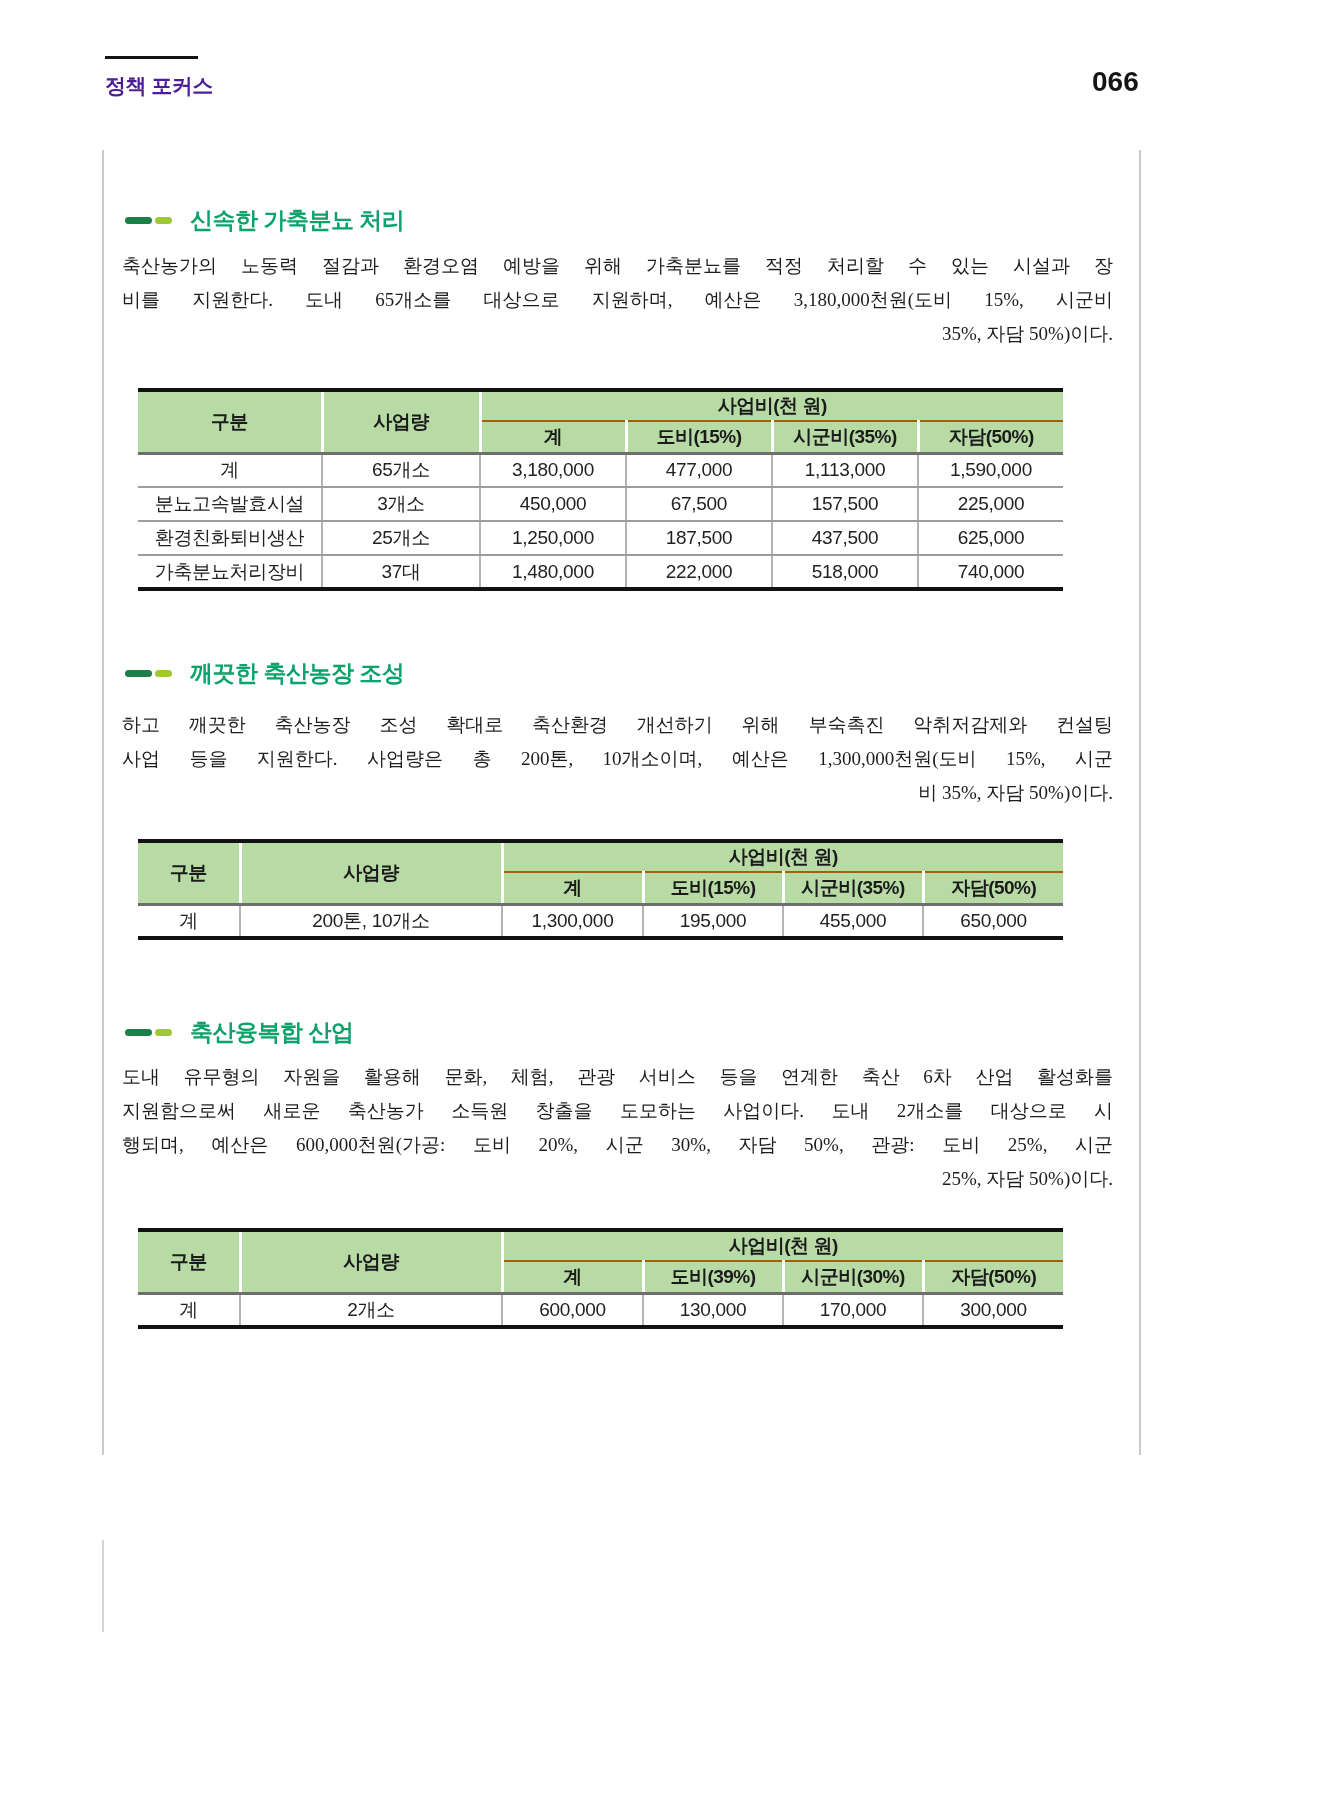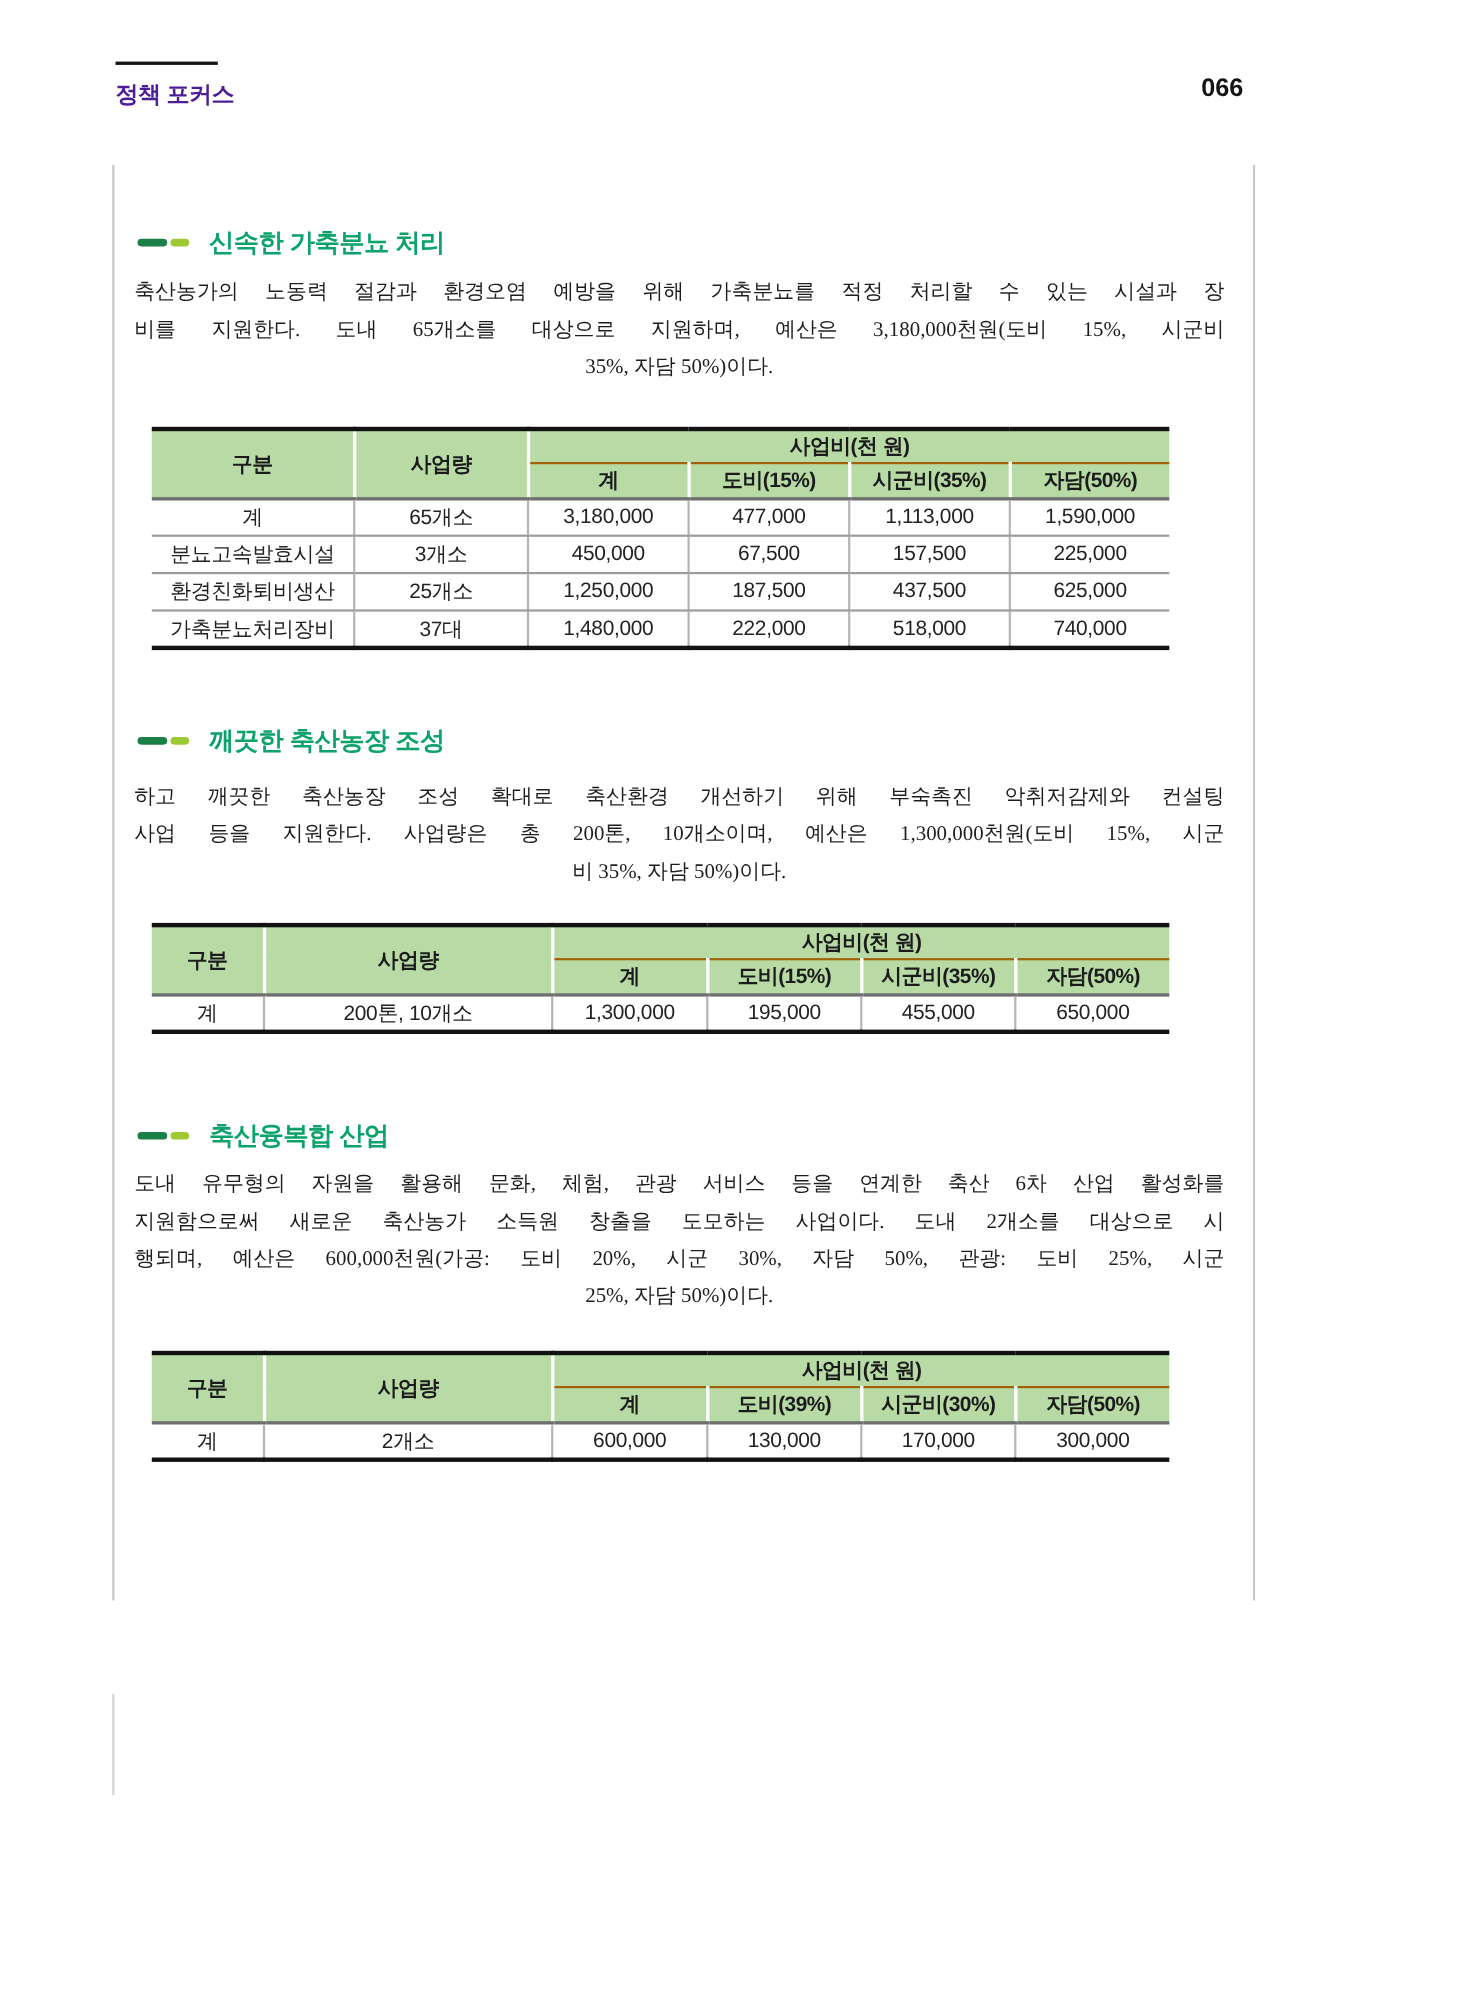--- a/index.html
+++ b/index.html
@@ -7,21 +7,21 @@
     width:1331px;height:1820px;
     background:#ffffff;
     position:relative;
     font-family:"Liberation Sans","DejaVu Sans",sans-serif;
     color:#1c1c1c;
     overflow:hidden;
   }
   
   .masthead-line{position:absolute;left:105px;top:56px;width:93px;height:3px;background:#141414;}
   .masthead-label{position:absolute;left:105px;top:72px;font-size:21px;font-weight:bold;color:#4c1d95;letter-spacing:-0.5px;}
-  .page-number{position:absolute;left:1092px;top:66px;font-size:23px;font-weight:bold;color:#141414;}
+  .page-number{position:absolute;left:1092px;top:66px;font-size:28px;font-weight:bold;color:#141414;}
   .rule{position:absolute;width:2px;background:#c9c9c9;}
   .rule-left{left:102px;top:150px;height:1305px;}
   .rule-right{left:1139px;top:150px;height:1305px;}
   .rule-bottom-left{left:102px;top:1540px;height:92px;background:#d4d4d4;}
 
   
   .content{position:absolute;left:122px;top:150px;width:991px;}
 
   .section{position:relative;}
   .section:nth-of-type(1){margin-top:55px;}
@@ -33,21 +33,21 @@
   .section:nth-of-type(3) .sec-heading{margin-bottom:13px;}
   .dash{display:flex;align-items:center;margin-left:3px;margin-right:18px;}
   .dash-dark{display:inline-block;width:27px;height:7px;border-radius:4px;background:var(--dash-dark,#1b7f48);}
   .dash-light{display:inline-block;width:17px;height:7px;border-radius:4px;background:var(--dash-light,#9fc933);margin-left:3px;}
   .sec-title{font-size:23px;font-weight:bold;color:var(--heading-green,#0ba26b);letter-spacing:-0.5px;}
 
   .para{font-family:"Liberation Serif","DejaVu Serif",serif;font-size:19px;line-height:34px;color:#1d1d1d;margin-bottom:37px;}
   .section:nth-of-type(2) .para{margin-bottom:29px;}
   .section:nth-of-type(3) .para{margin-bottom:32px;}
   .pline{height:34px;overflow:hidden;text-align:justify;text-align-last:justify;word-break:keep-all;}
-  .pline.last{text-align:center;text-align-last:auto;}
+  .pline.last{text-align:right;text-align-last:auto;}
 
   table.datatable{
     margin-left:16px;width:925px;table-layout:fixed;
     border-collapse:collapse;border-spacing:0;
     border-top:4px solid #121212;border-bottom:4px solid #121212;
   }
   table.datatable th{
     background:var(--header-bg,#b8dba6);
     font-size:19px;font-weight:bold;color:#1b1b1b;
     text-align:center;vertical-align:middle;letter-spacing:-0.5px;

